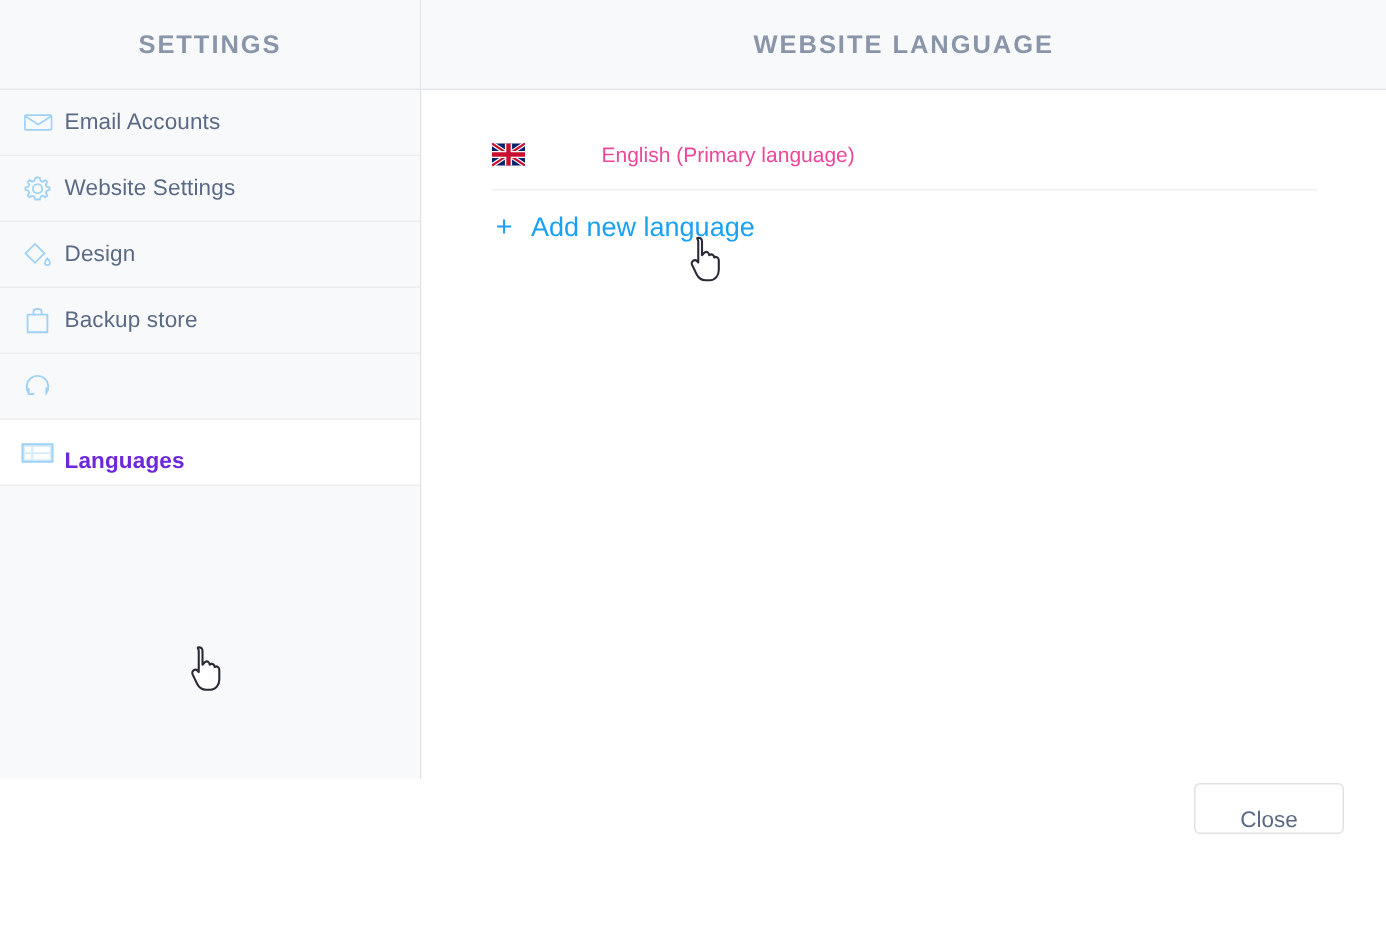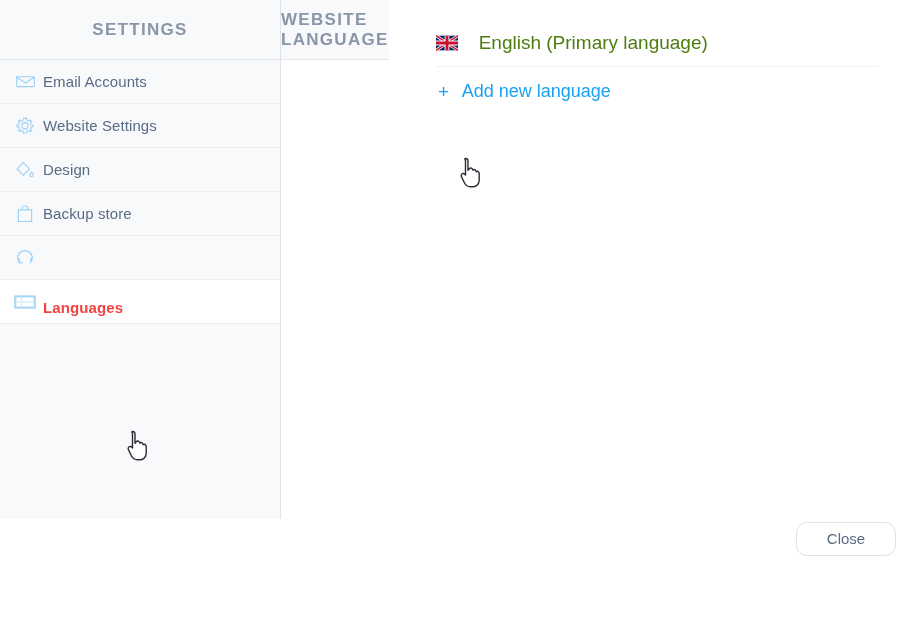--- a/index.html
+++ b/index.html
@@ -77,34 +77,34 @@
   .sidebar-item .label {
     font-size: 15px;
     color: #5a6a85;
     letter-spacing: 0.1px;
   }
   .sidebar-item.active {
     background: #ffffff;
   }
   .sidebar-item.active .label {
     font-weight: bold;
-    color: #ef4444;
+    color: #6d28d9;
     margin-top: 12px;
   }
   .sidebar-filler {
     flex: 1 1 auto;
     background: #f8f9fa;
   }
 
   
   .main {
     flex: 1 1 auto;
     height: 575px;
     display: flex;
-    flex-direction: row;
+    flex-direction: column;
     background: #ffffff;
     box-sizing: border-box;
     position: relative;
   }
   .main-header {
     height: 60px;
     flex: 0 0 60px;
     background: #f8f9fa;
     border-bottom: 1px solid #e4e7eb;
     display: flex;
@@ -135,22 +135,23 @@
     box-sizing: border-box;
   }
   .lang-flag {
     width: 22px;
     height: 16px;
     flex: 0 0 22px;
     margin-right: 21px;
     display: block;
   }
   .lang-name {
-    font-size: 19px;
-    color: #4d7c0f;
+    font-size: 14px;
+    color: #ec4899;
+    margin-left: 30px;
   }
 
   .add-row {
     height: 48px;
     display: flex;
     align-items: center;
     cursor: pointer;
   }
   .add-plus {
     font-size: 19px;
@@ -170,26 +171,26 @@
   .footer {
     position: absolute;
     right: 28px;
     bottom: 19px;
   }
   .close-button {
     width: 100px;
     height: 34px;
     background: #ffffff;
     border: 1px solid #dfe1e5;
-    border-radius: 11px;
+    border-radius: 4px;
     color: #5a6a85;
     font-size: 15px;
     font-family: "Liberation Sans", sans-serif;
     cursor: pointer;
-    padding: 0;
+    padding: 8px;
     line-height: 32px;
   }
 
   
   .cursor {
     position: absolute;
     width: 26px;
     height: 32px;
     pointer-events: none;
     z-index: 50;

